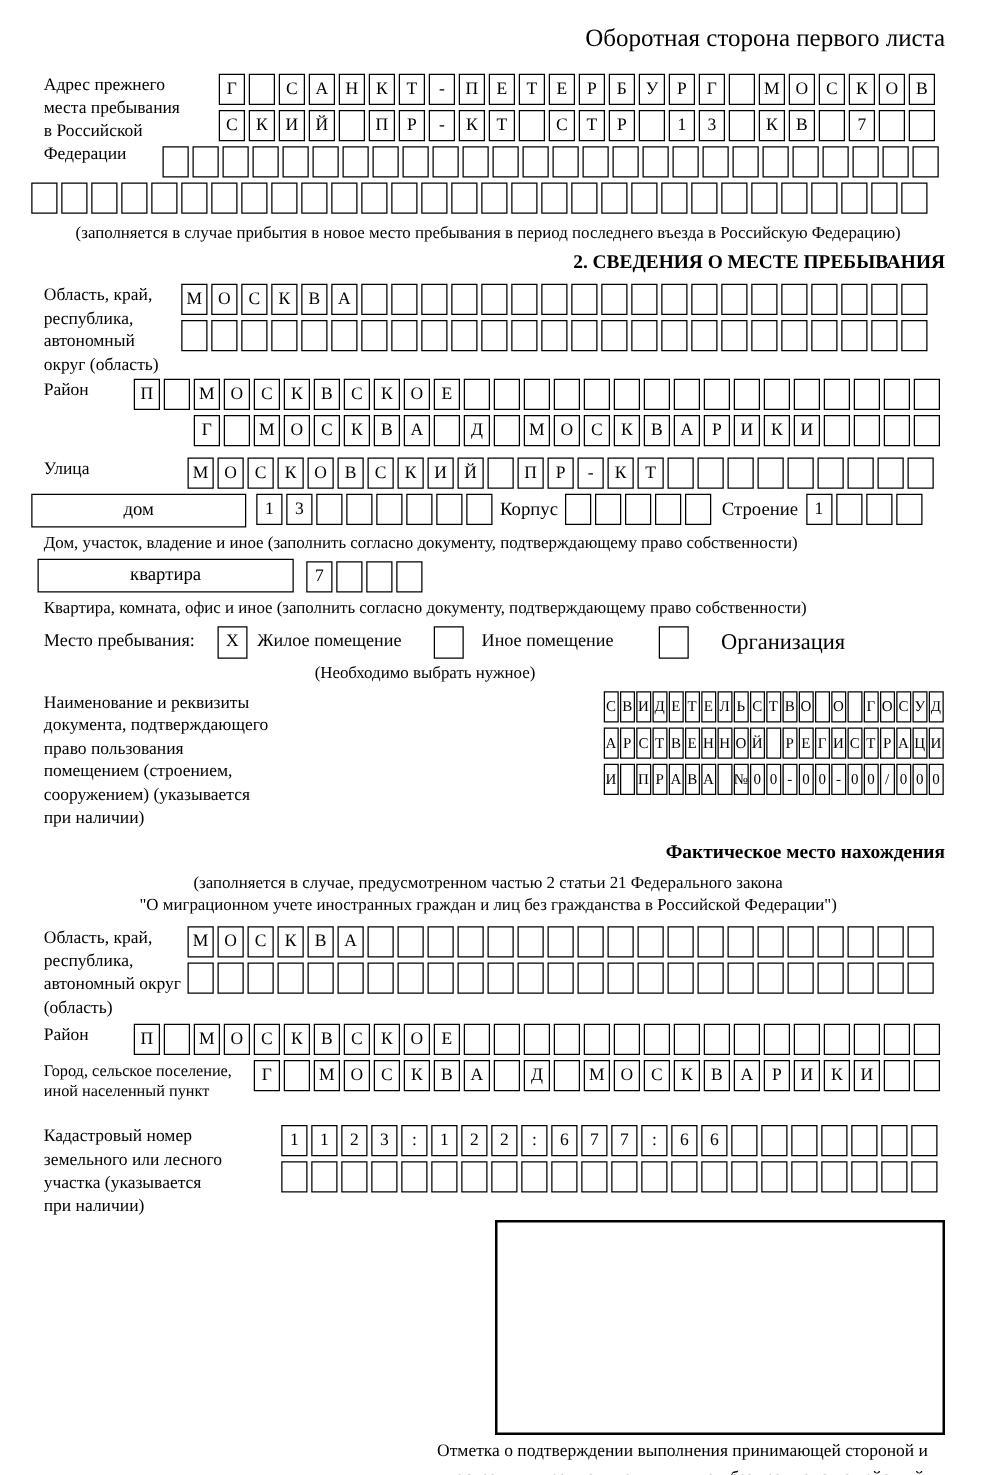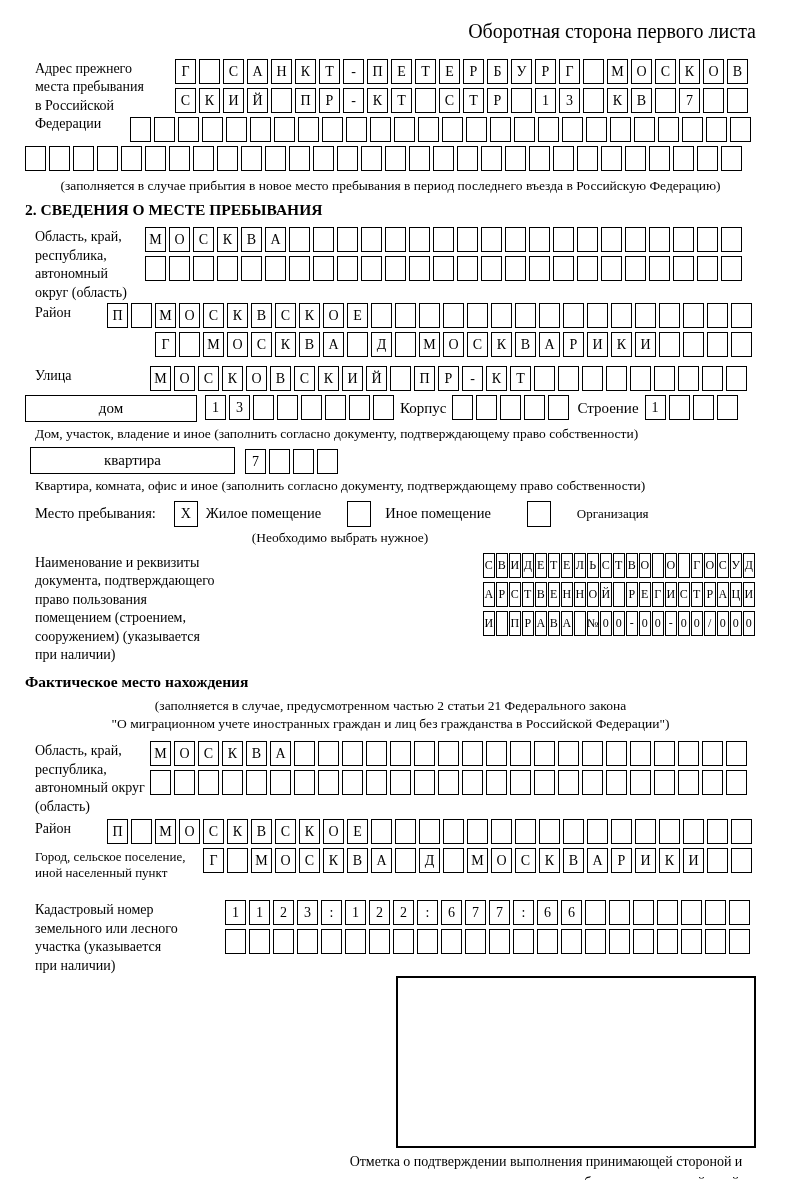--- a/index.html
+++ b/index.html
@@ -8,21 +8,21 @@
   .hdr{text-align:right;font-size:20px;padding:10px 0 16px 0;}
   .blk{position:relative;}
   .abslabel{position:absolute;left:10px;top:1px;font-size:14px;line-height:1.32;white-space:pre-line;}
   .boxrow{display:flex;margin-bottom:4px;}
   .cell{box-sizing:border-box;flex:0 0 auto;width:21px;height:25px;border:1.7px solid #000;
         margin-right:3px;display:flex;align-items:center;justify-content:center;
         font-size:14px;line-height:1;}
   .sm-row .cell{width:11.5px;margin-right:1.5px;font-size:12px;}
   .caption{font-size:13.5px;line-height:1.35;}
   .center{text-align:center;}
-  .sect-title{text-align:left;font-weight:bold;font-size:15.5px;margin:6px 0 8px 0;}
+  .sect-title{text-align:right;font-weight:bold;font-size:15.5px;margin:6px 0 8px 0;}
   .wbox{box-sizing:border-box;border:1.8px solid #000;height:27px;display:flex;
         align-items:center;justify-content:center;font-size:15px;flex:0 0 auto;}
   .inlbl{font-size:15px;line-height:27px;flex:0 0 auto;}
   .chk{box-sizing:border-box;width:24px;height:26px;border:1.8px solid #000;display:flex;
        align-items:center;justify-content:center;font-size:14px;flex:0 0 auto;}
   .stamp{width:360px;height:172px;border:2px solid #000;margin-left:auto;box-sizing:border-box;}
   .stamp-cap{width:420px;margin-left:auto;text-align:center;font-size:14px;line-height:1.45;margin-top:4px;}
 </style>
 </head>
 <body>
@@ -349,21 +349,21 @@
   </div>
   <div class="caption" style="margin:0 0 5px 10px;">Квартира, комната, офис и иное (заполнить согласно документу, подтверждающему право собственности)</div>
 
   <div style="display:flex;align-items:center;margin-left:10px;font-family:Liberation Serif, serif;">
     <div style="font-size:14.5px;">Место пребывания:</div>
     <div class="chk" style="margin-left:18px;">X</div>
     <div style="font-size:14.5px;margin-left:8px;">Жилое помещение</div>
     <div class="chk" style="margin-left:26px;"></div>
     <div style="font-size:14.5px;margin-left:14px;">Иное помещение</div>
     <div class="chk" style="margin-left:36px;"></div>
-    <div style="font-size:13px;margin-left:26px;">Организация</div>
+    <div style="font-size:18px;margin-left:26px;">Организация</div>
   </div>
   <div class="caption" style="margin:2px 0 6px 185px;width:260px;text-align:center;">(Необходимо выбрать нужное)</div>
 
   <div class="blk" style="min-height:112px;">
     <div class="abslabel" style="width:300px;">Наименование и реквизиты
 документа, подтверждающего
 право пользования
 помещением (строением,
 сооружением) (указывается
 при наличии)</div>

